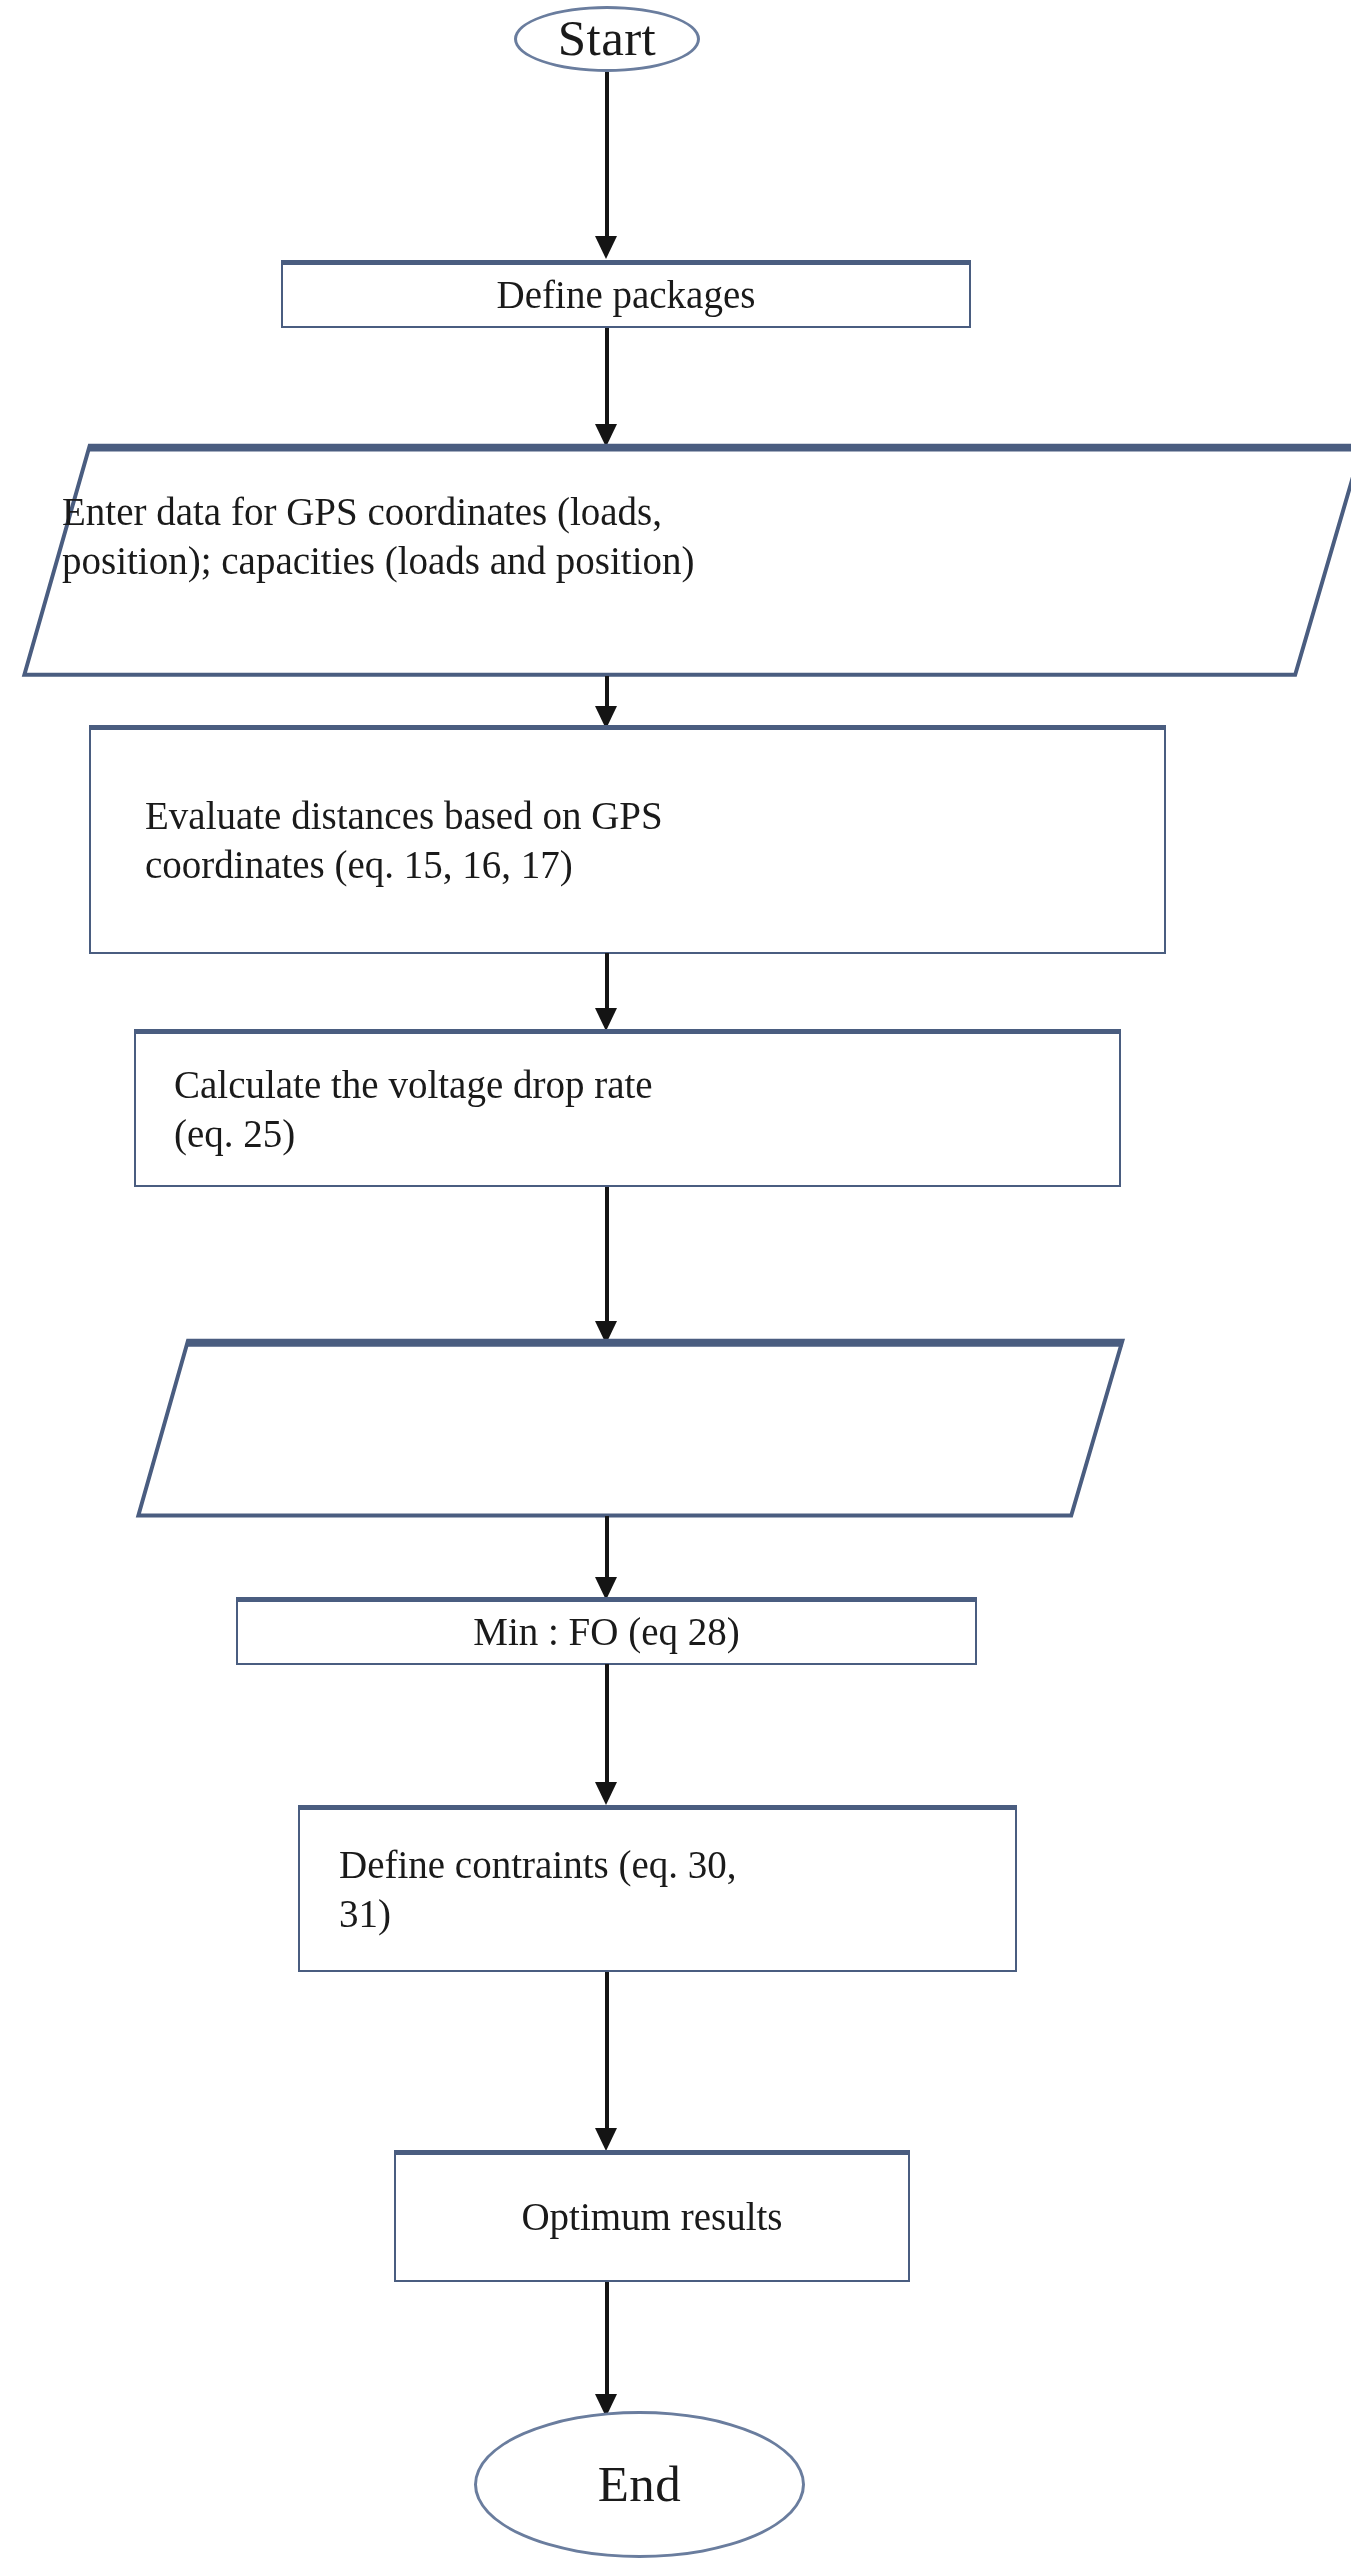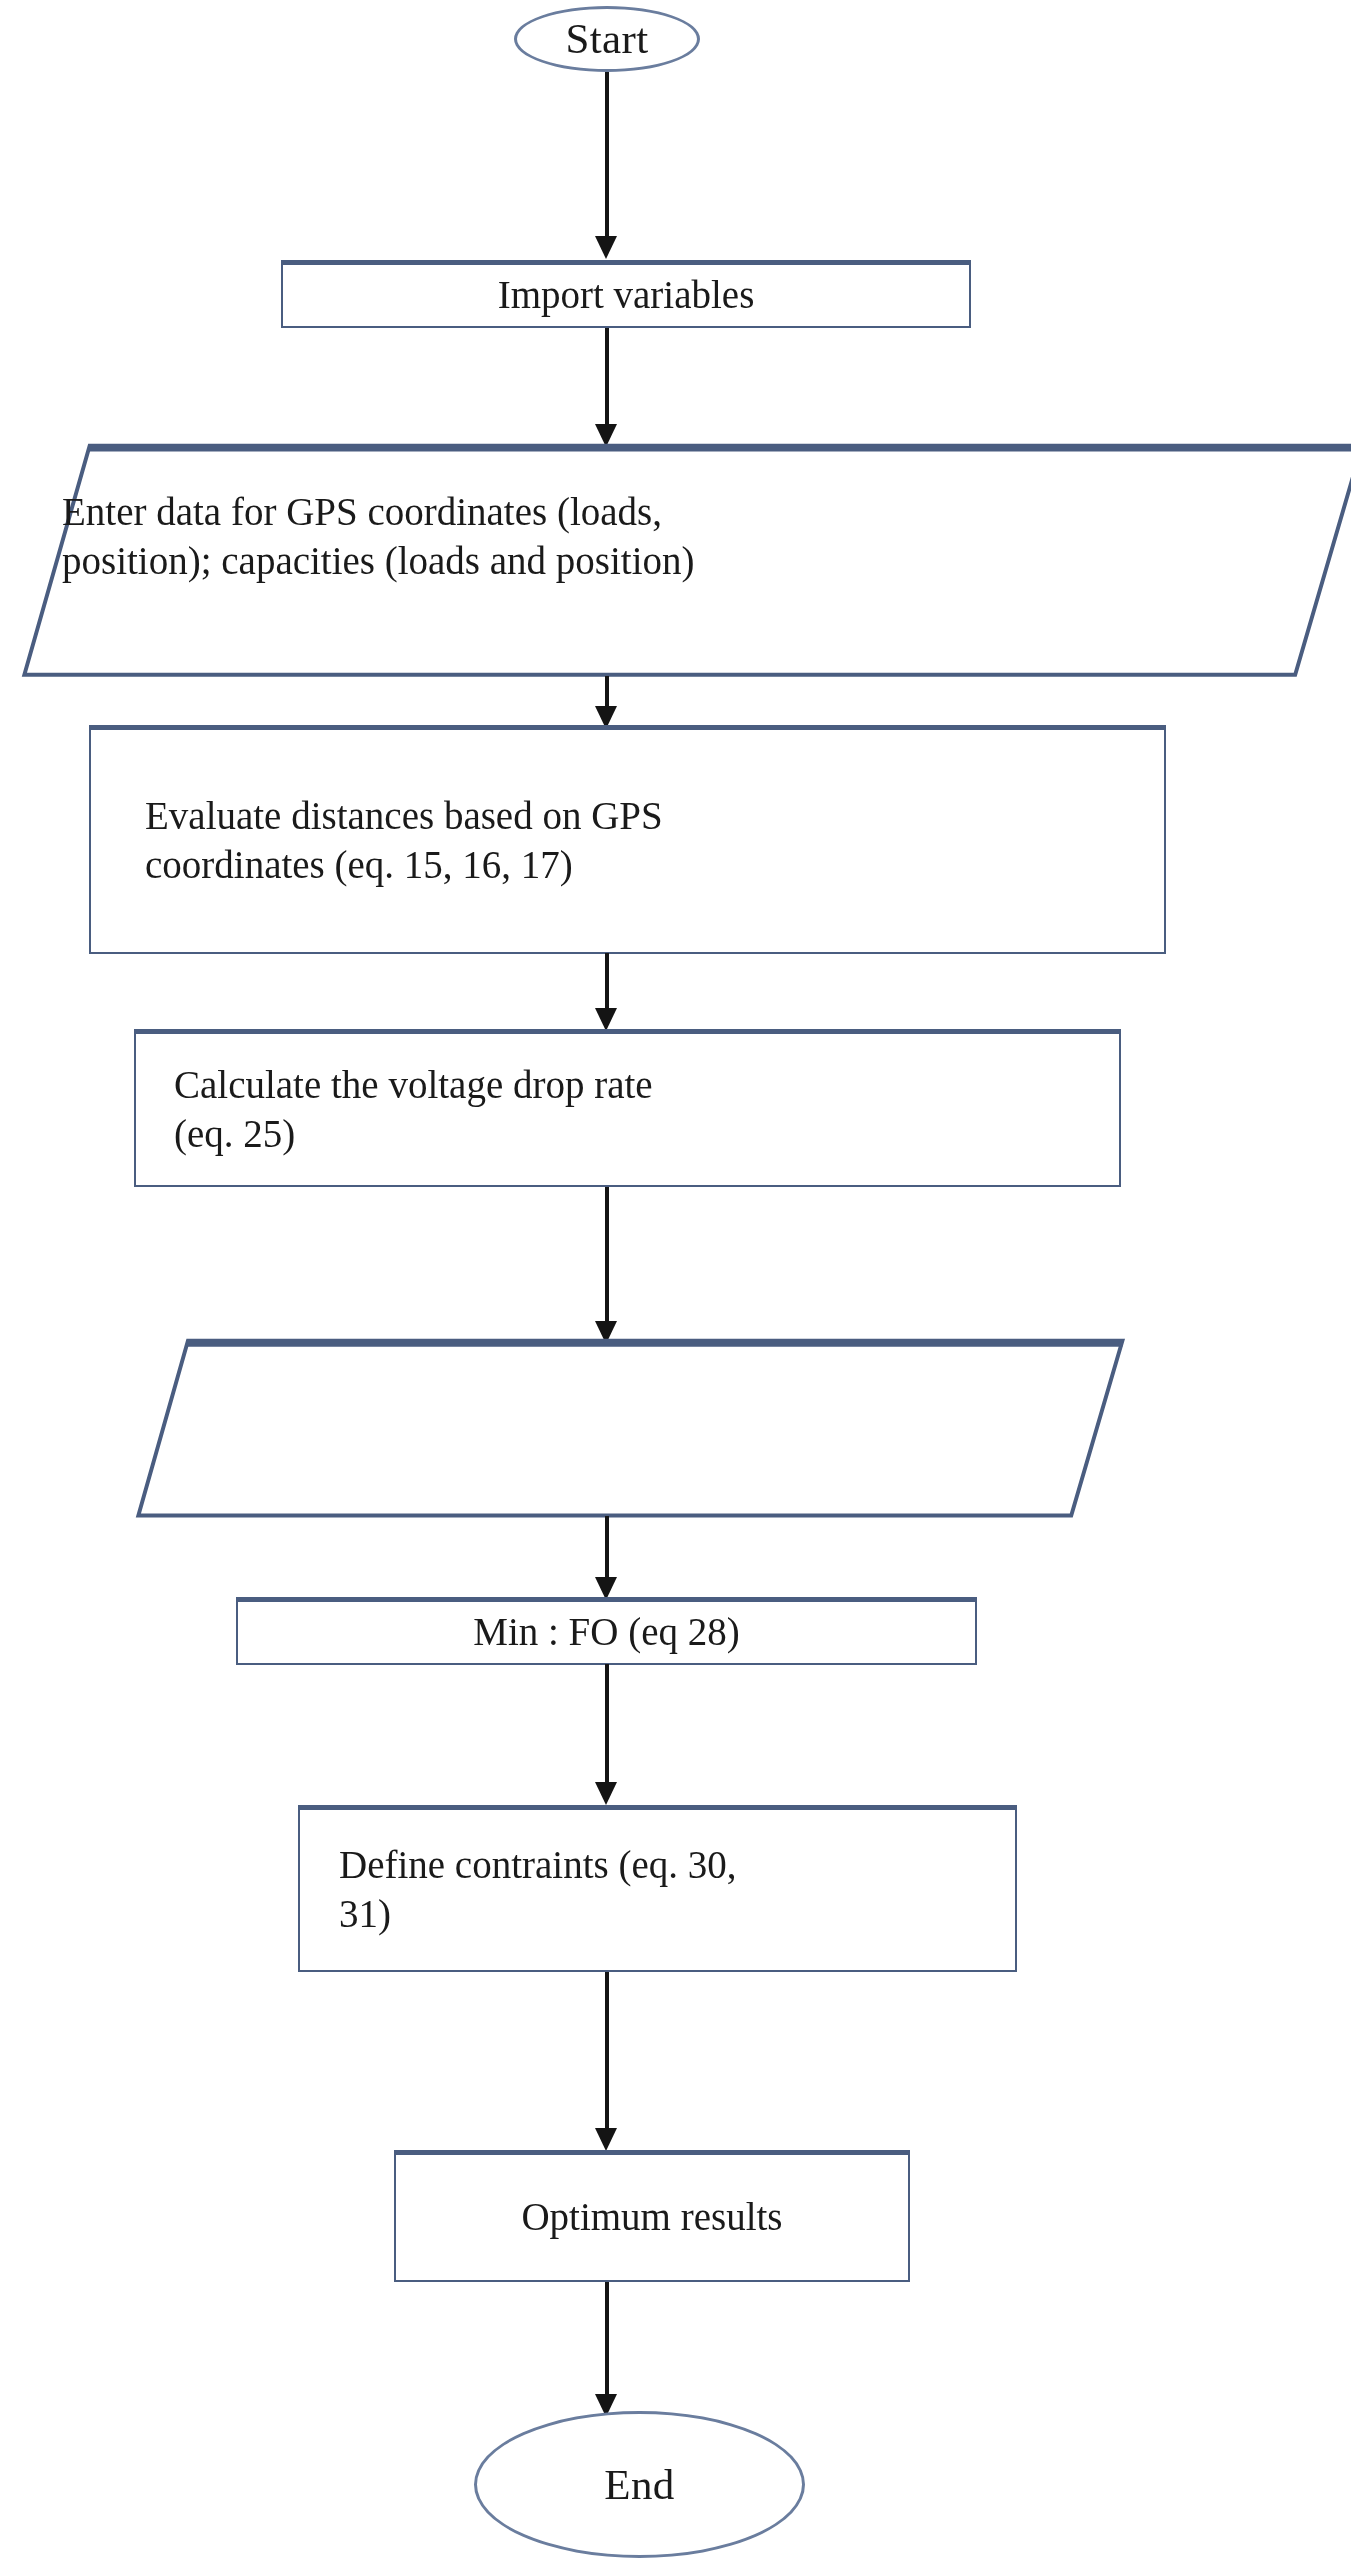--- a/index.html
+++ b/index.html
@@ -30,21 +30,21 @@
     box-sizing: border-box;
     border: 3.2px solid #6a7d9e;
     border-radius: 50%;
     background: #ffffff;
     display: flex;
     align-items: center;
     justify-content: center;
     text-align: center;
   }
   .terminator .node-label {
-    font-size: 43px;
+    font-size: 51px;
     letter-spacing: 0.4px;
   }
 
   
   .process {
     position: absolute;
     box-sizing: border-box;
     border: 2.4px solid #4a5d80;
     border-top-width: 5.5px;
     background: #ffffff;
@@ -105,21 +105,21 @@
   <div class="terminator" style="left:514px; top:6.3px; width:186px; height:66px;">
     <span class="node-label">Start</span>
   </div>
 
   <div class="connector" style="left:605px; top:72px; height:188px;">
     <div class="stem" style="height:164px;"></div>
     <div class="head" style="top:164px;"></div>
   </div>
 
   <div class="process center-text" style="left:281px; top:260px; width:690px; height:68px;">
-    <span class="node-label">Import variables</span>
+    <span class="node-label">Define packages</span>
   </div>
 
   <div class="connector" style="left:605px; top:328px; height:120px;">
     <div class="stem" style="height:96px;"></div>
     <div class="head" style="top:96px;"></div>
   </div>
 
   <div class="data-shape" style="left:0px; top:441px; width:1351px; height:240px;">
     <svg width="1351" height="240" viewBox="0 0 1715 305">
       <polygon points="113,6 1730,6 1645,297 30,297" fill="#ffffff" stroke="#4a5d80" stroke-width="5"></polygon>

